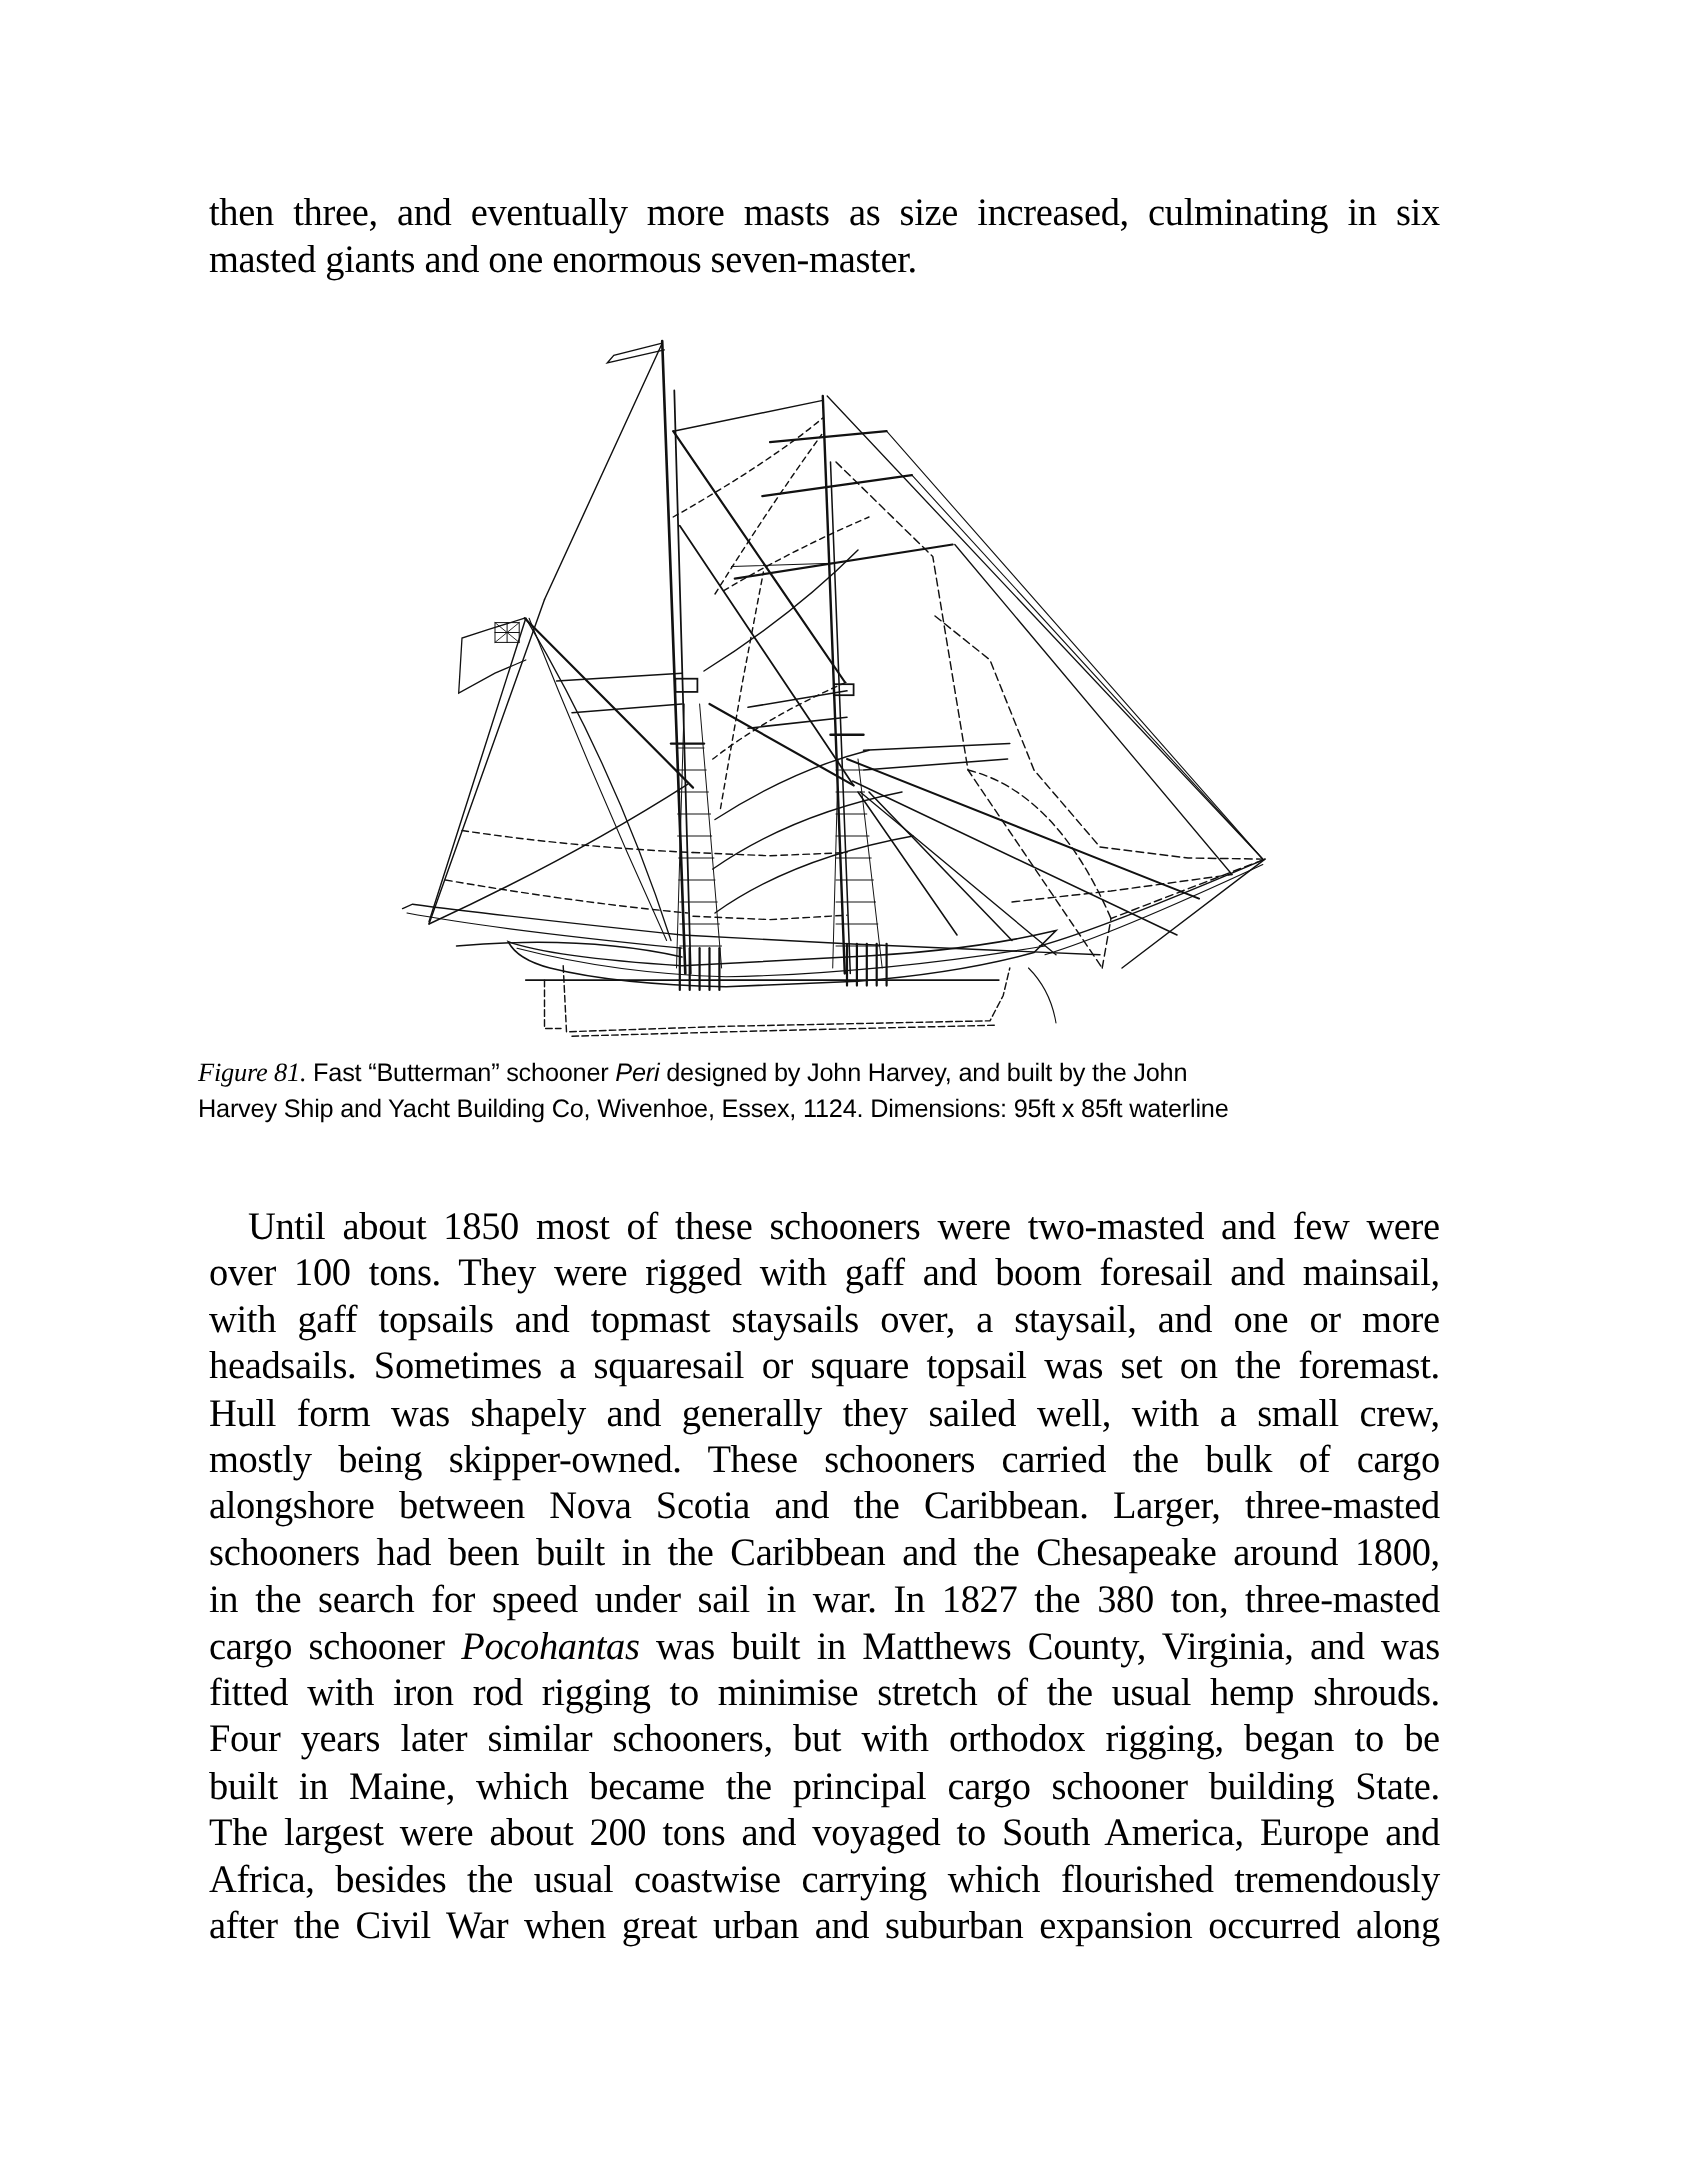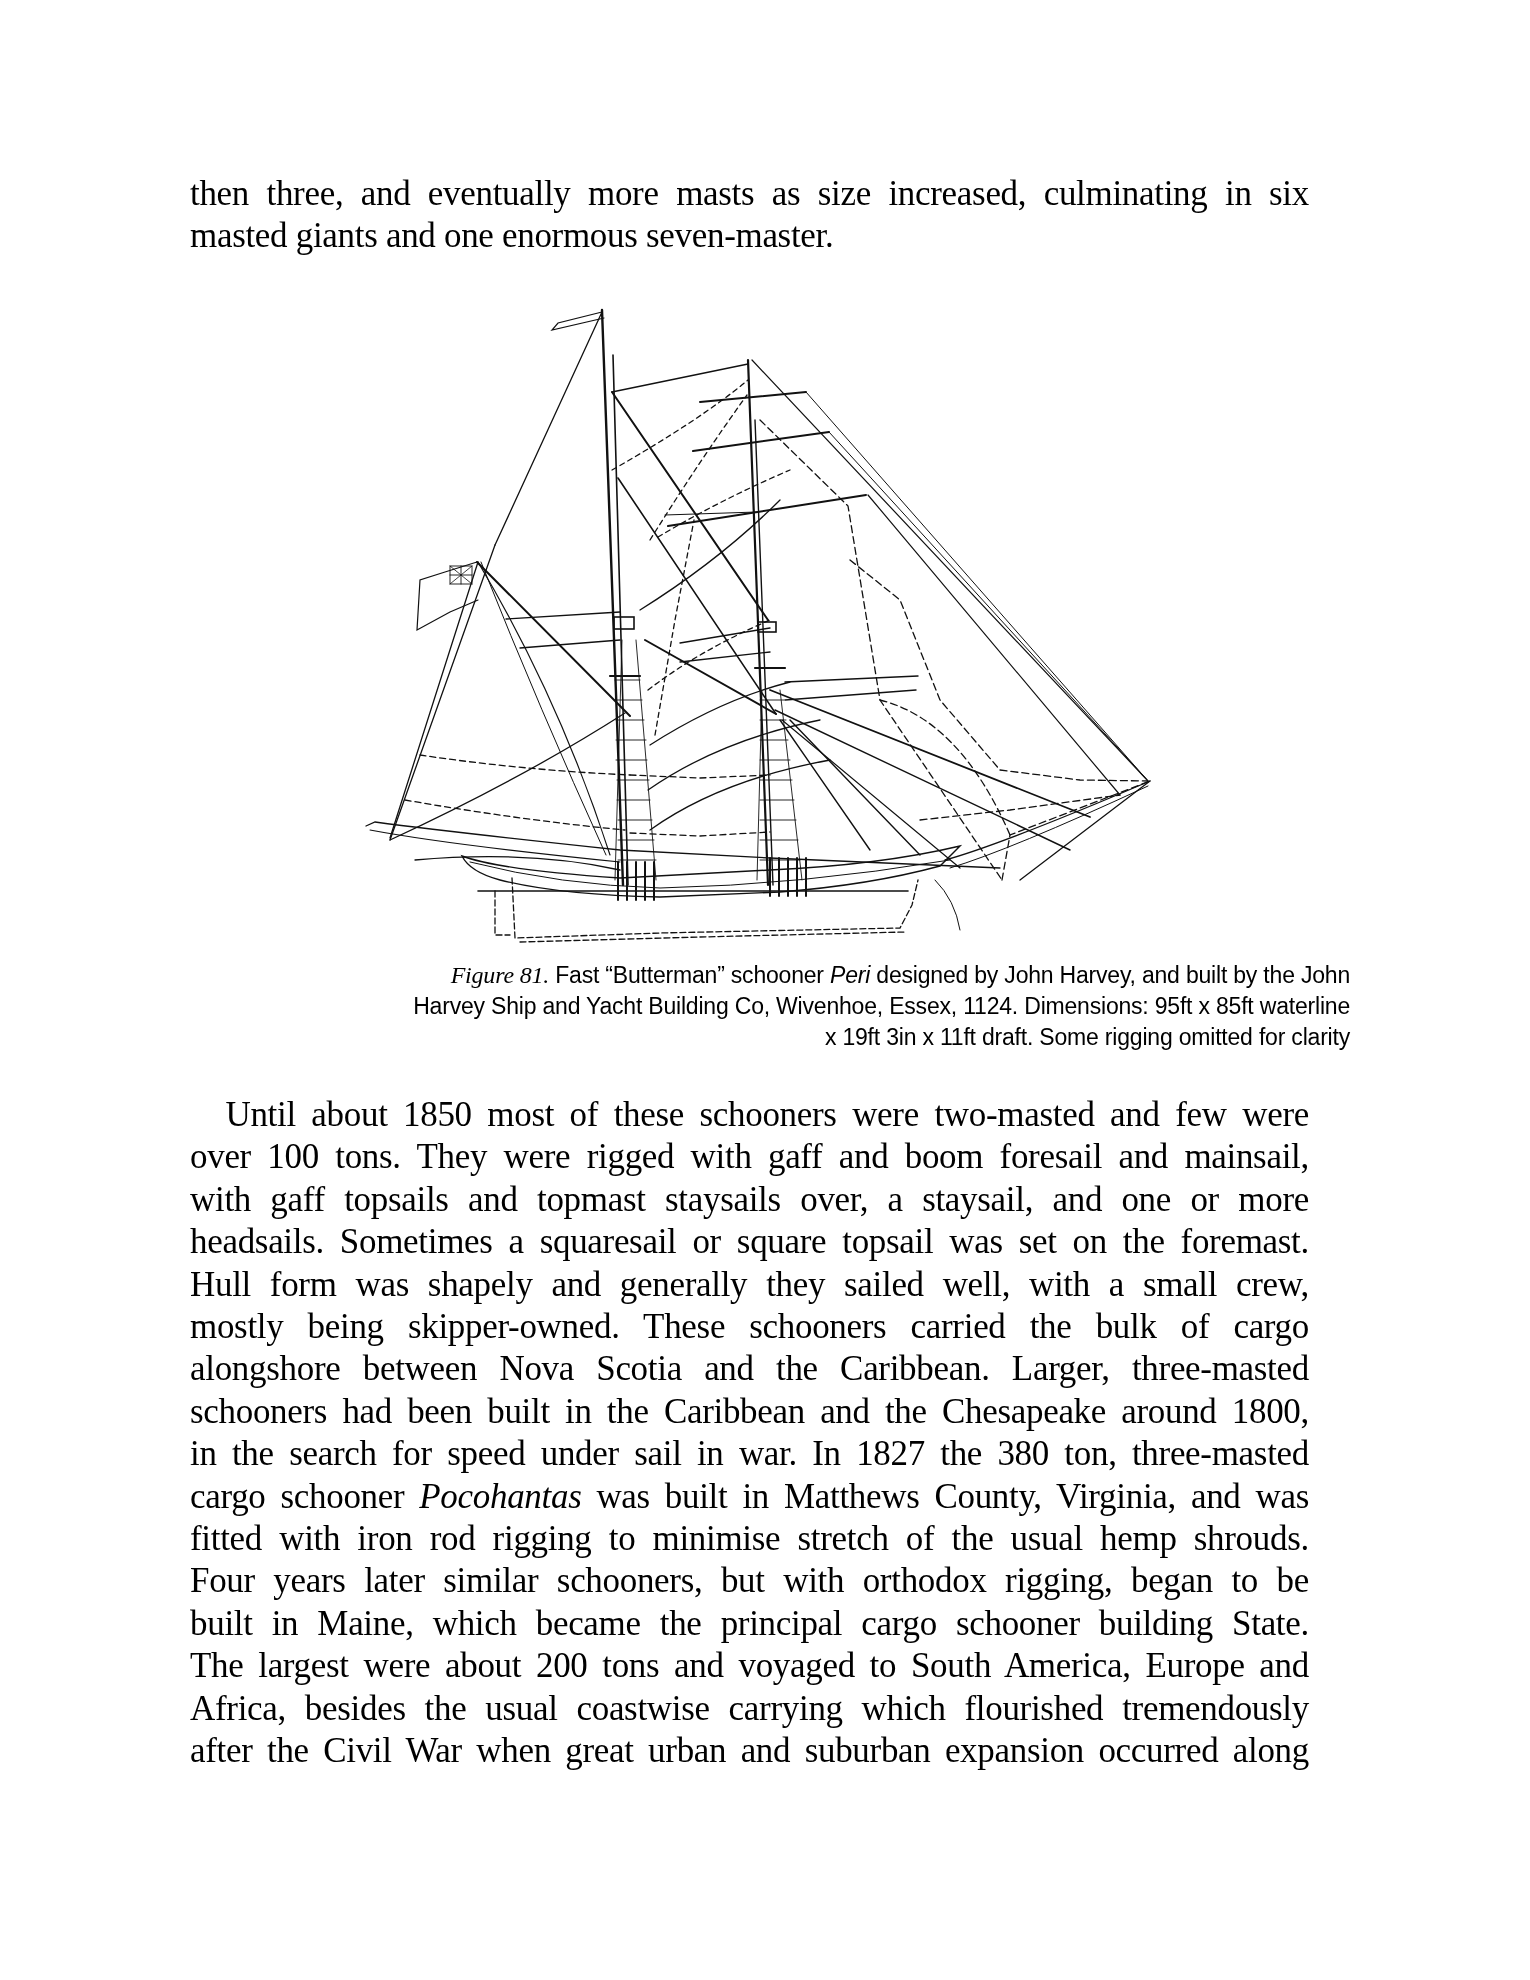--- a/index.html
+++ b/index.html
@@ -15,21 +15,21 @@
     }
     .para .ln { display: block; text-align: justify; text-align-last: justify; white-space: nowrap; }
     .para .ln.last { text-align-last: justify; }
     #intro { top: 172px; }
     #intro .ln.last { text-align-last: left; }
     #body { top: 1093px; }
     .indent { padding-left: 36px; }
     .figure { position: absolute; left: 355px; top: 295px; width: 805px; height: 650px; }
     .caption {
       position: absolute; left: 180px; width: 1170px; top: 960px;
-      font-size: 23px; line-height: 31px; text-align: right;
+      font-size: 23px; line-height: 31px; text-align: left;
       letter-spacing: -0.2px;
     }
     .caption .fig-label { font-family: "Liberation Serif", "DejaVu Serif", serif; font-style: italic; font-size: 24px; }
     .caption i { font-style: italic; }
     em { font-style: italic; }
   </style>
 </head>
 <body>
 
 <div id="intro" class="para serif">
@@ -172,21 +172,20 @@
 
     <path d="M495 891 L495 935 L510 935" stroke-dasharray="6 3"></path>
     <path d="M512 878 L515 938 L660 933 L900 928 L912 905 L918 880" stroke-dasharray="6 3"></path>
     <path d="M520 942 L700 937 L905 932" stroke-dasharray="6 3"></path>
   </svg>
 </div>
 
 <div class="caption sans">
   <div><span class="fig-label">Figure 81.</span><span> Fast “Butterman” schooner </span><i>Peri</i><span> designed by John Harvey, and built by the John</span></div>
   <div>Harvey Ship and Yacht Building Co, Wivenhoe, Essex, 1124. Dimensions: 95ft x 85ft waterline</div>
-  <div>x 19ft 3in x 11ft draft. Some rigging omitted for clarity</div>
 </div>
 
 <div id="body" class="para serif">
   <span class="ln indent">Until about 1850 most of these schooners were two-masted and few were</span>
   <span class="ln">over 100 tons. They were rigged with gaff and boom foresail and mainsail,</span>
   <span class="ln">with gaff topsails and topmast staysails over, a staysail, and one or more</span>
   <span class="ln">headsails. Sometimes a squaresail or square topsail was set on the foremast.</span>
   <span class="ln">Hull form was shapely and generally they sailed well, with a small crew,</span>
   <span class="ln">mostly being skipper-owned. These schooners carried the bulk of cargo</span>
   <span class="ln">alongshore between Nova Scotia and the Caribbean. Larger, three-masted</span>

